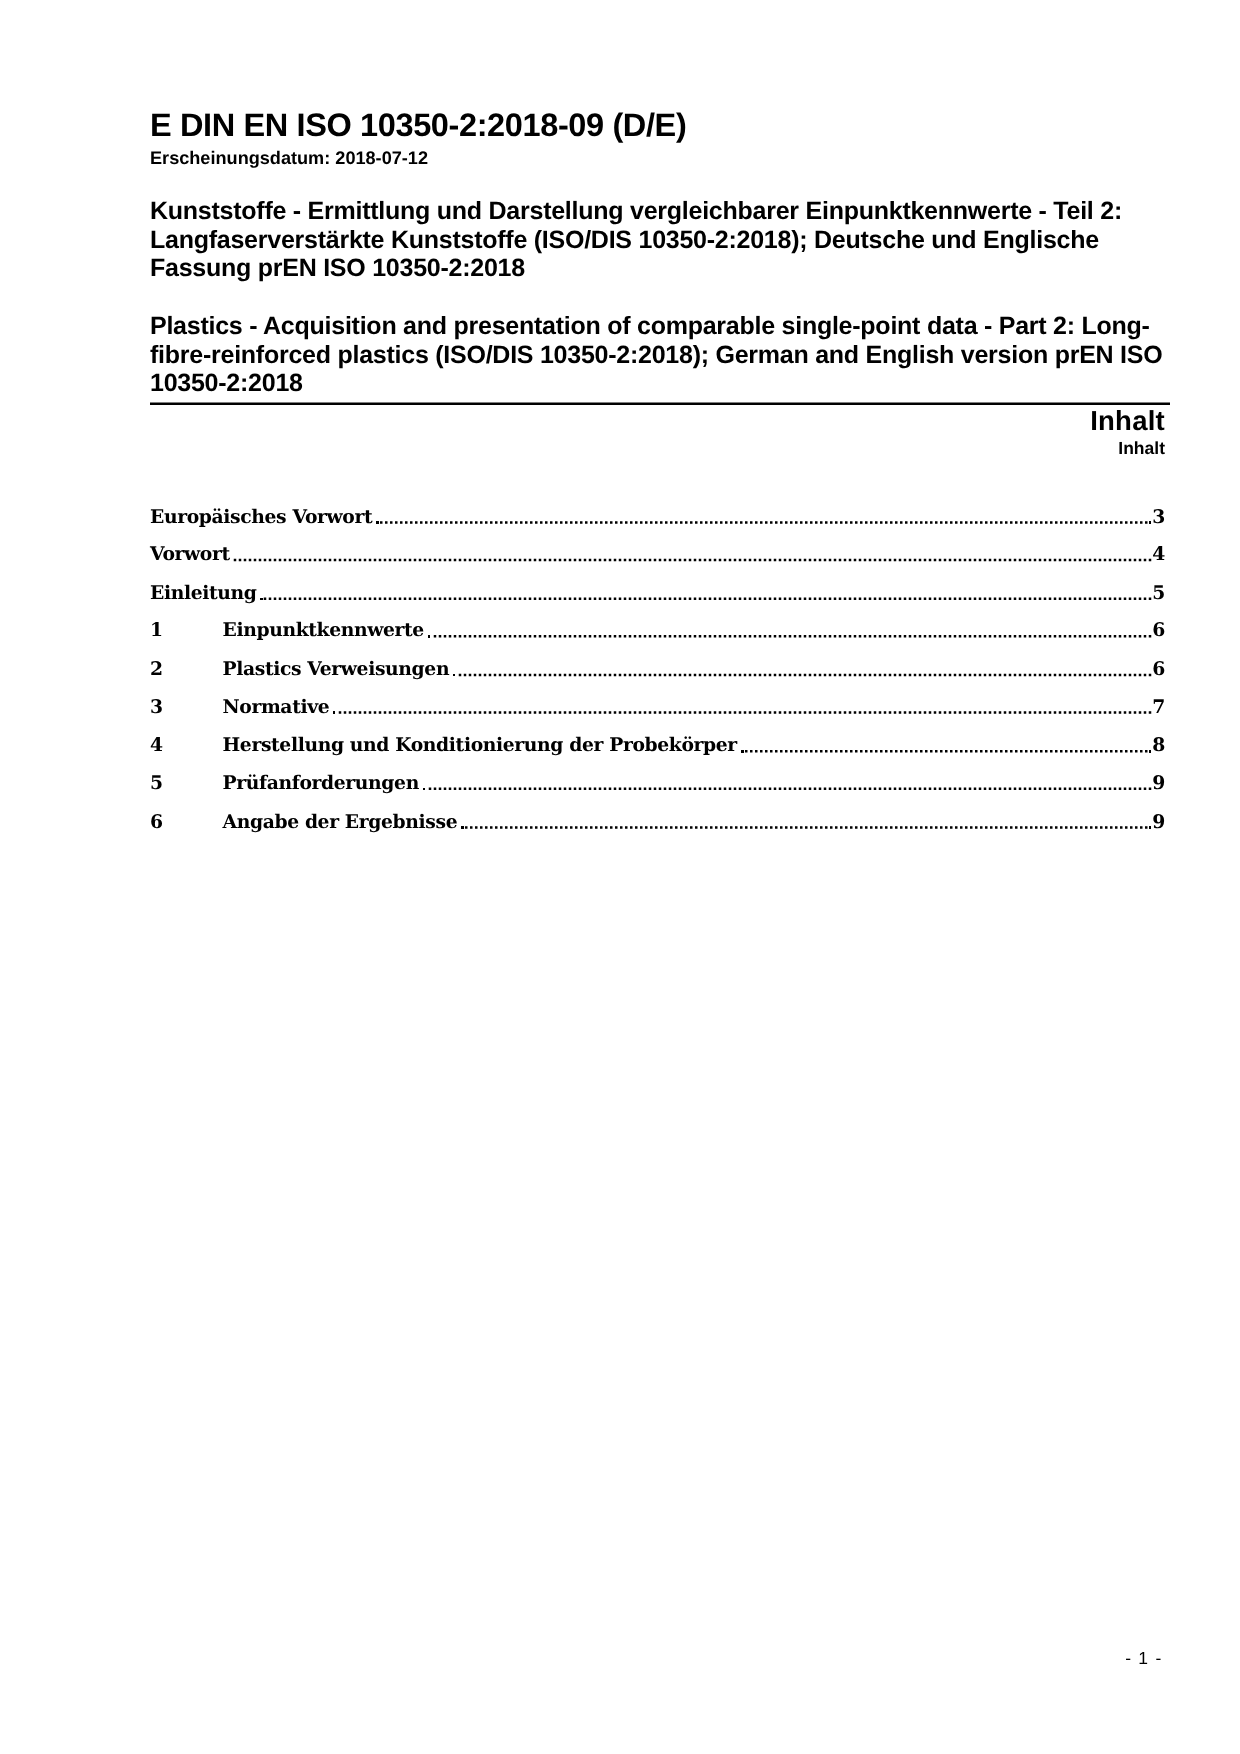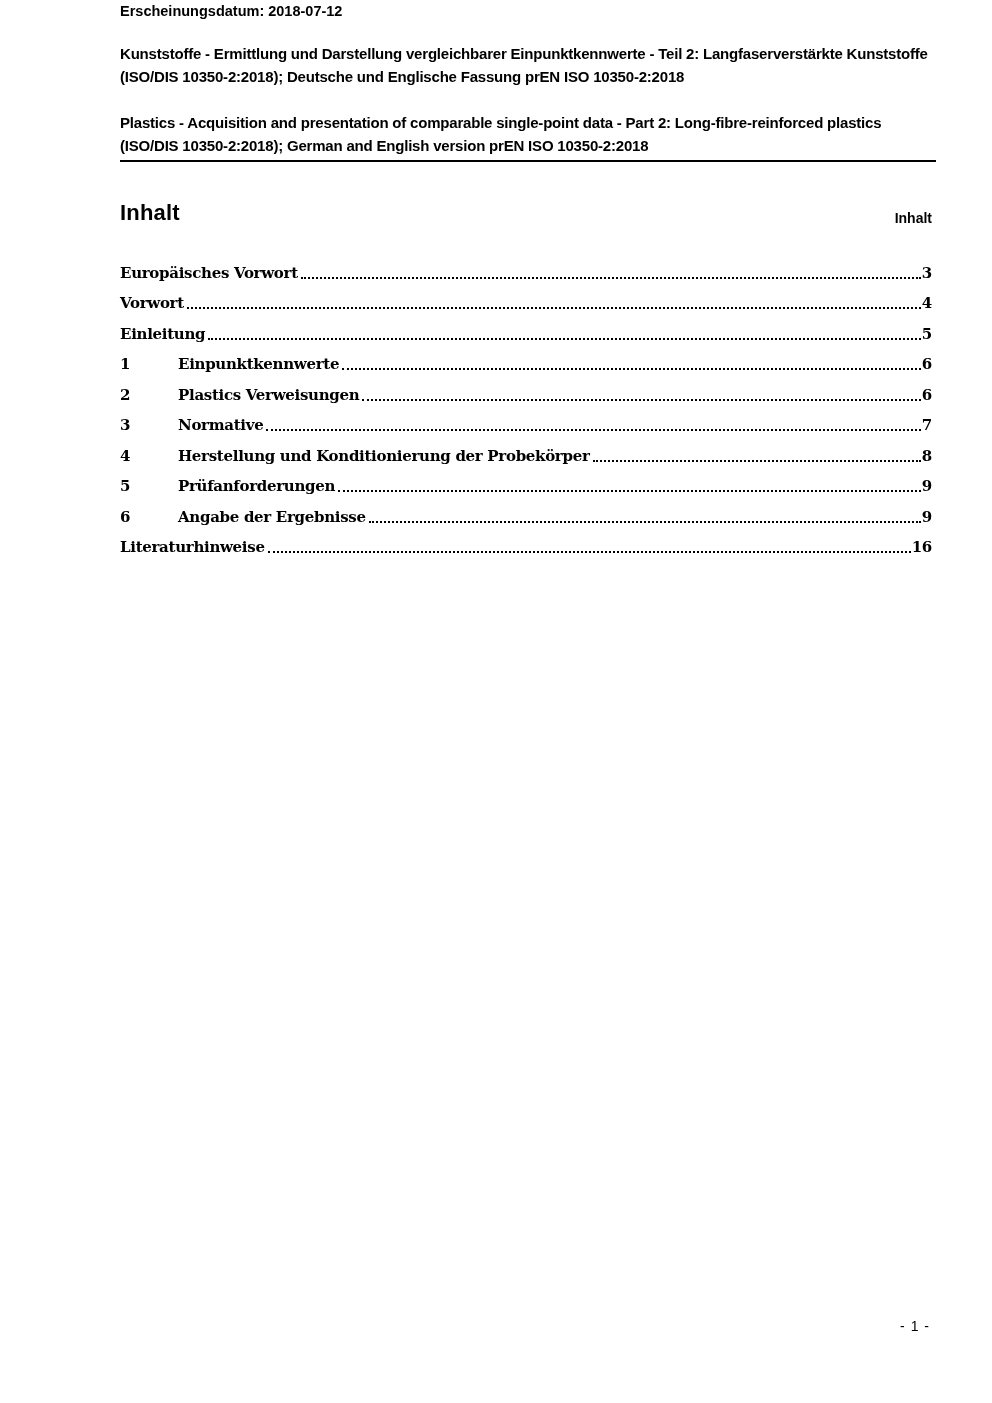--- a/index.html
+++ b/index.html
@@ -24,36 +24,36 @@
     letter-spacing: -0.3px;
     white-space: nowrap;
   }
   .doc-date {
     margin-top: 3px;
     font-size: 14.5px;
     font-weight: bold;
   }
   .para {
     margin-top: 23px;
-    font-size: 15px;
+    font-size: 20px;
     font-weight: bold;
     line-height: 23px;
     letter-spacing: -0.2px;
   }
   .rule {
     border: none;
     border-top: 2px solid #000;
     margin-top: 3px;
     width: 816px;
   }
   .toc-header {
-    margin-top: 38px;
     display: flex;
     justify-content: space-between;
     align-items: flex-end;
+    flex-direction: column;
   }
   .toc-title {
     font-size: 22px;
     font-weight: bold;
     letter-spacing: 0.2px;
   }
   .toc-page-label {
     font-size: 14px;
     font-weight: bold;
   }
@@ -84,20 +84,21 @@
     right: 62px;
     font-size: 14px;
     letter-spacing: 1px;
   }
 </style>
 </head>
 <body>
 
 <div class="content">
 
+  <div class="doc-title">E DIN EN ISO 10350-2:2018-09 (D/E)</div>
   <div class="doc-date">Erscheinungsdatum: 2018-07-12</div>
 
   <p class="para">Kunststoffe - Ermittlung und Darstellung vergleichbarer Einpunktkennwerte - Teil 2: Langfaserverstärkte Kunststoffe (ISO/DIS 10350-2:2018); Deutsche und Englische Fassung prEN ISO 10350-2:2018</p>
   <p class="para">Plastics - Acquisition and presentation of comparable single-point data - Part 2: Long-fibre-reinforced plastics (ISO/DIS 10350-2:2018); German and English version prEN ISO 10350-2:2018</p>
 
   <hr class="rule">
 
   <div class="toc-header">
     <span class="toc-title">Inhalt</span>
     <span class="toc-page-label">Inhalt</span>
@@ -158,22 +159,17 @@
       <span class="toc-pg">9</span>
     </div>
 
     <div class="toc-row">
       <span class="toc-num">6</span>
       <span class="toc-label">Angabe der Ergebnisse</span>
       <span class="toc-leader"></span>
       <span class="toc-pg">9</span>
     </div>
 
-    <div class="toc-row">
-      <span class="toc-label">Literaturhinweise</span>
-      <span class="toc-leader"></span>
-      <span class="toc-pg">16</span>
-    </div>
 
   </div>
 </div>
 
 <div class="footer">- 1 -</div>
 
 </body></html>

